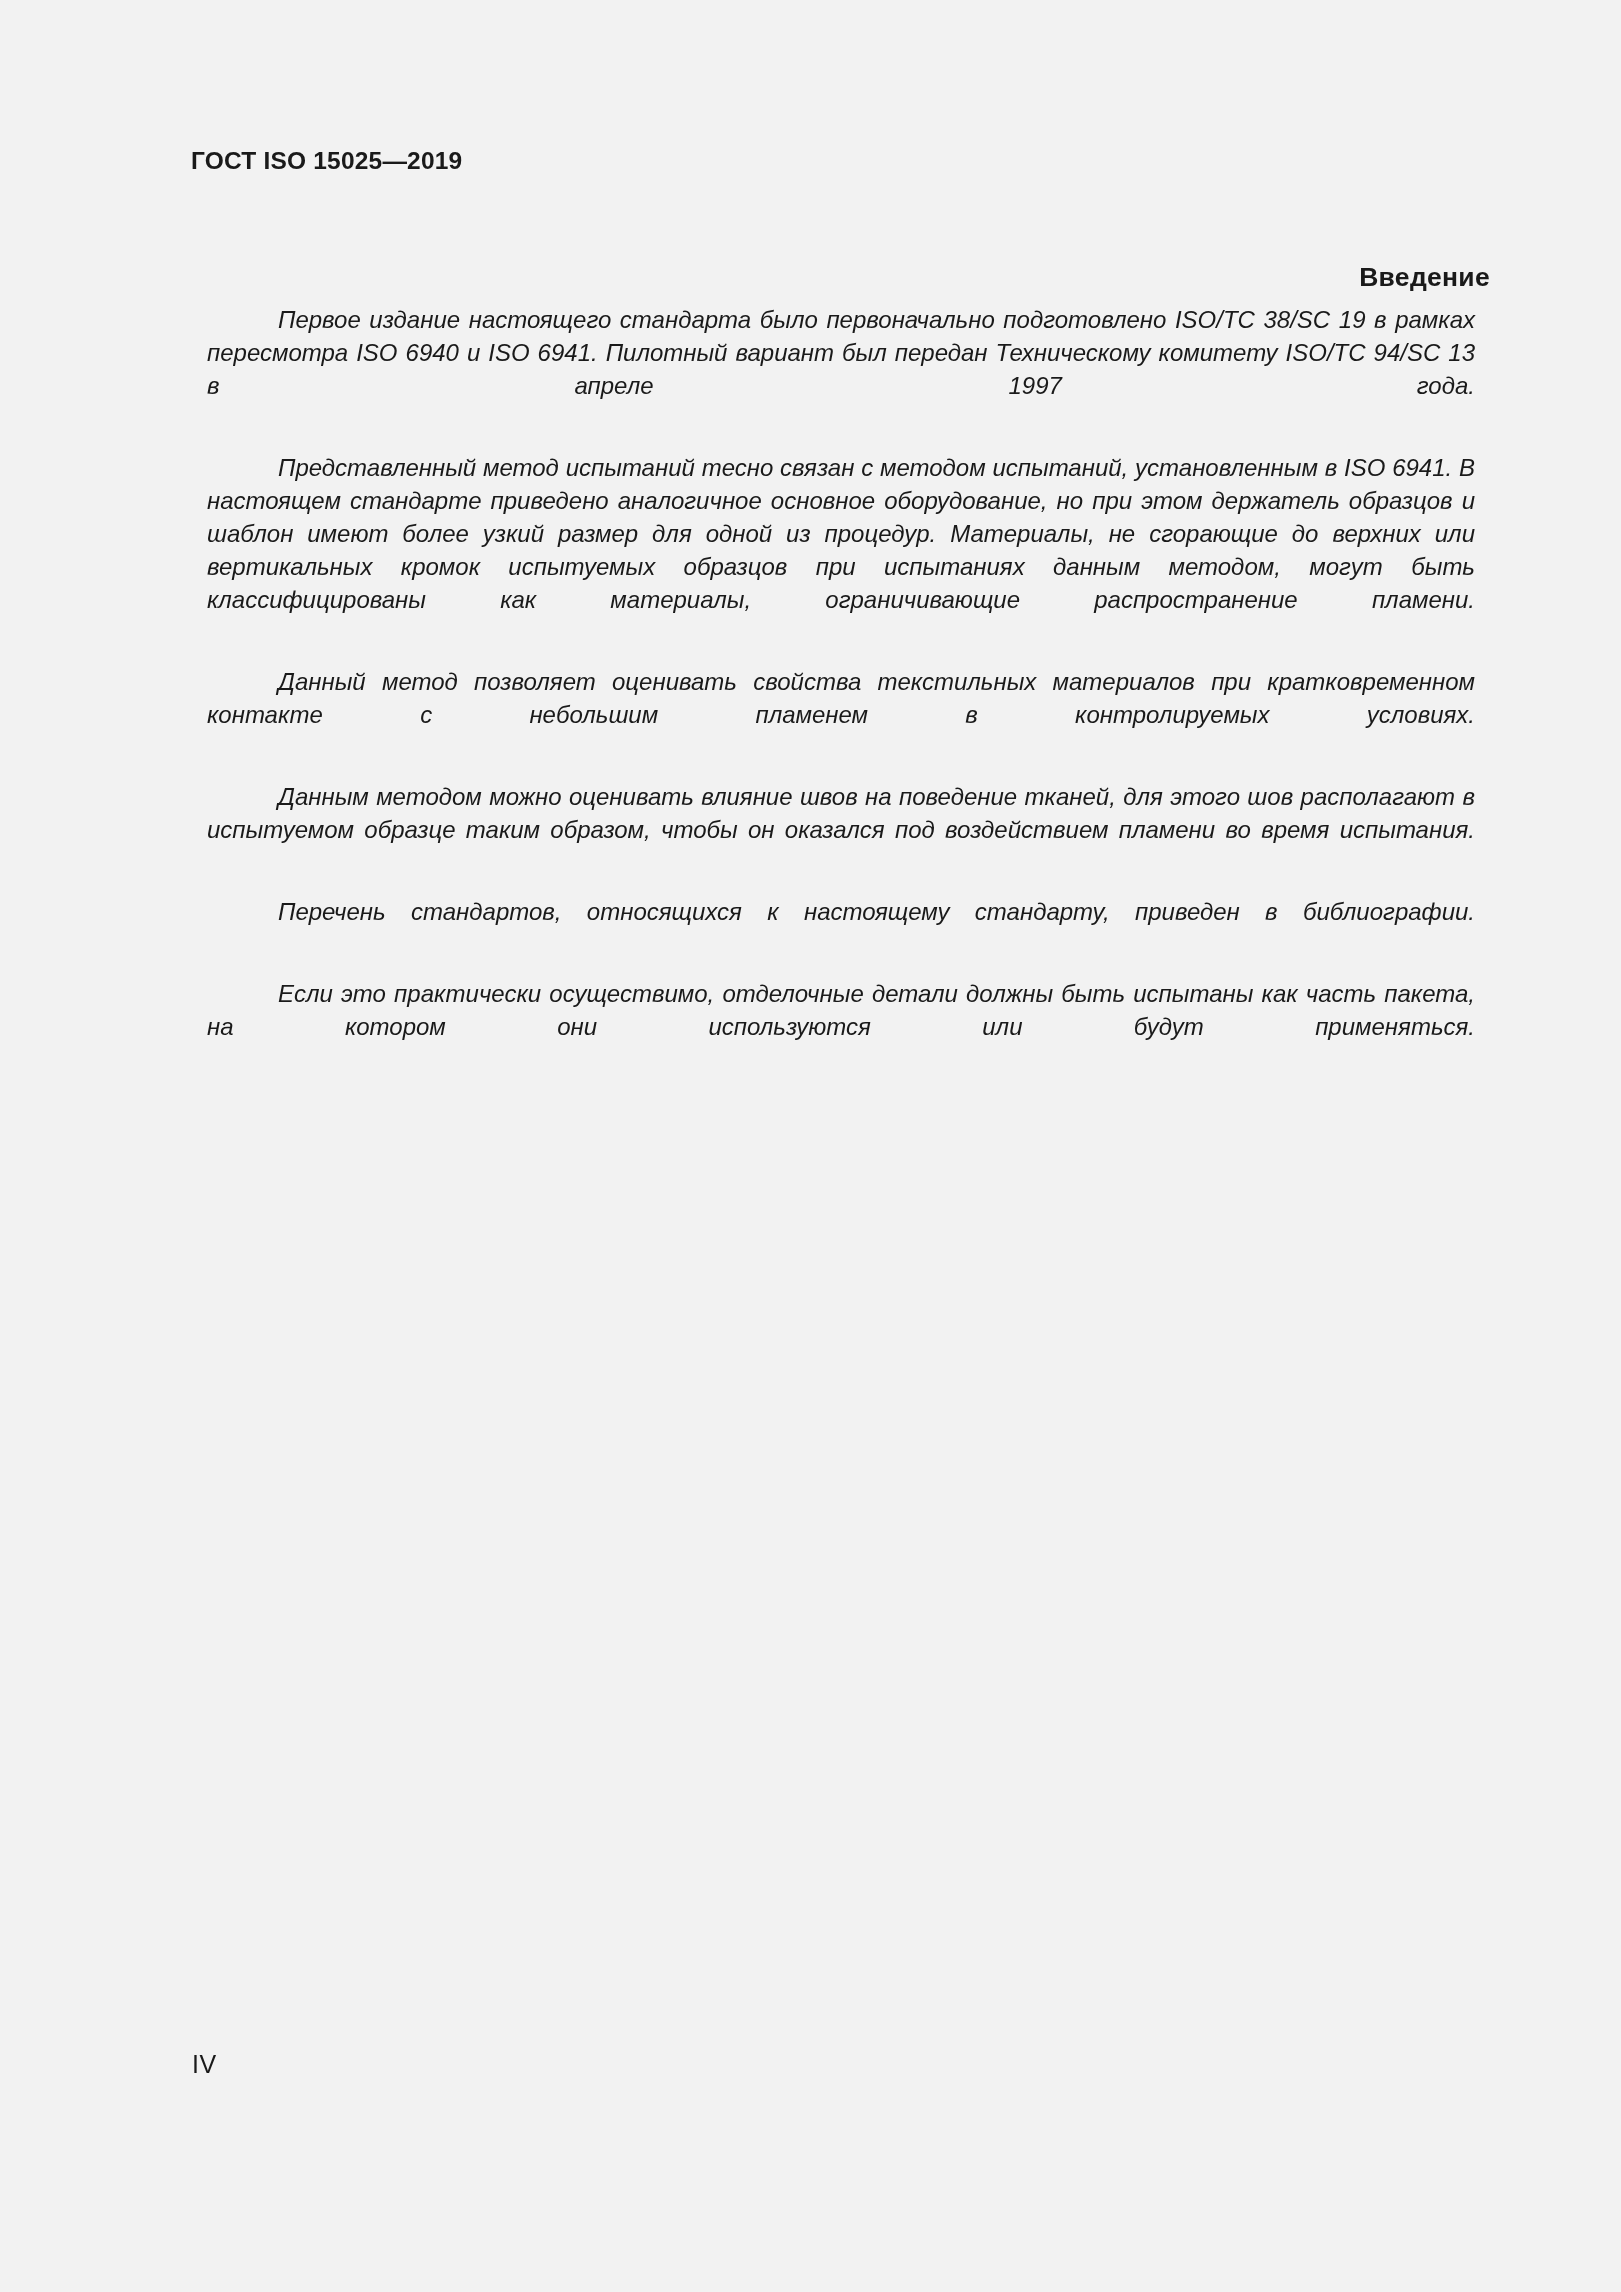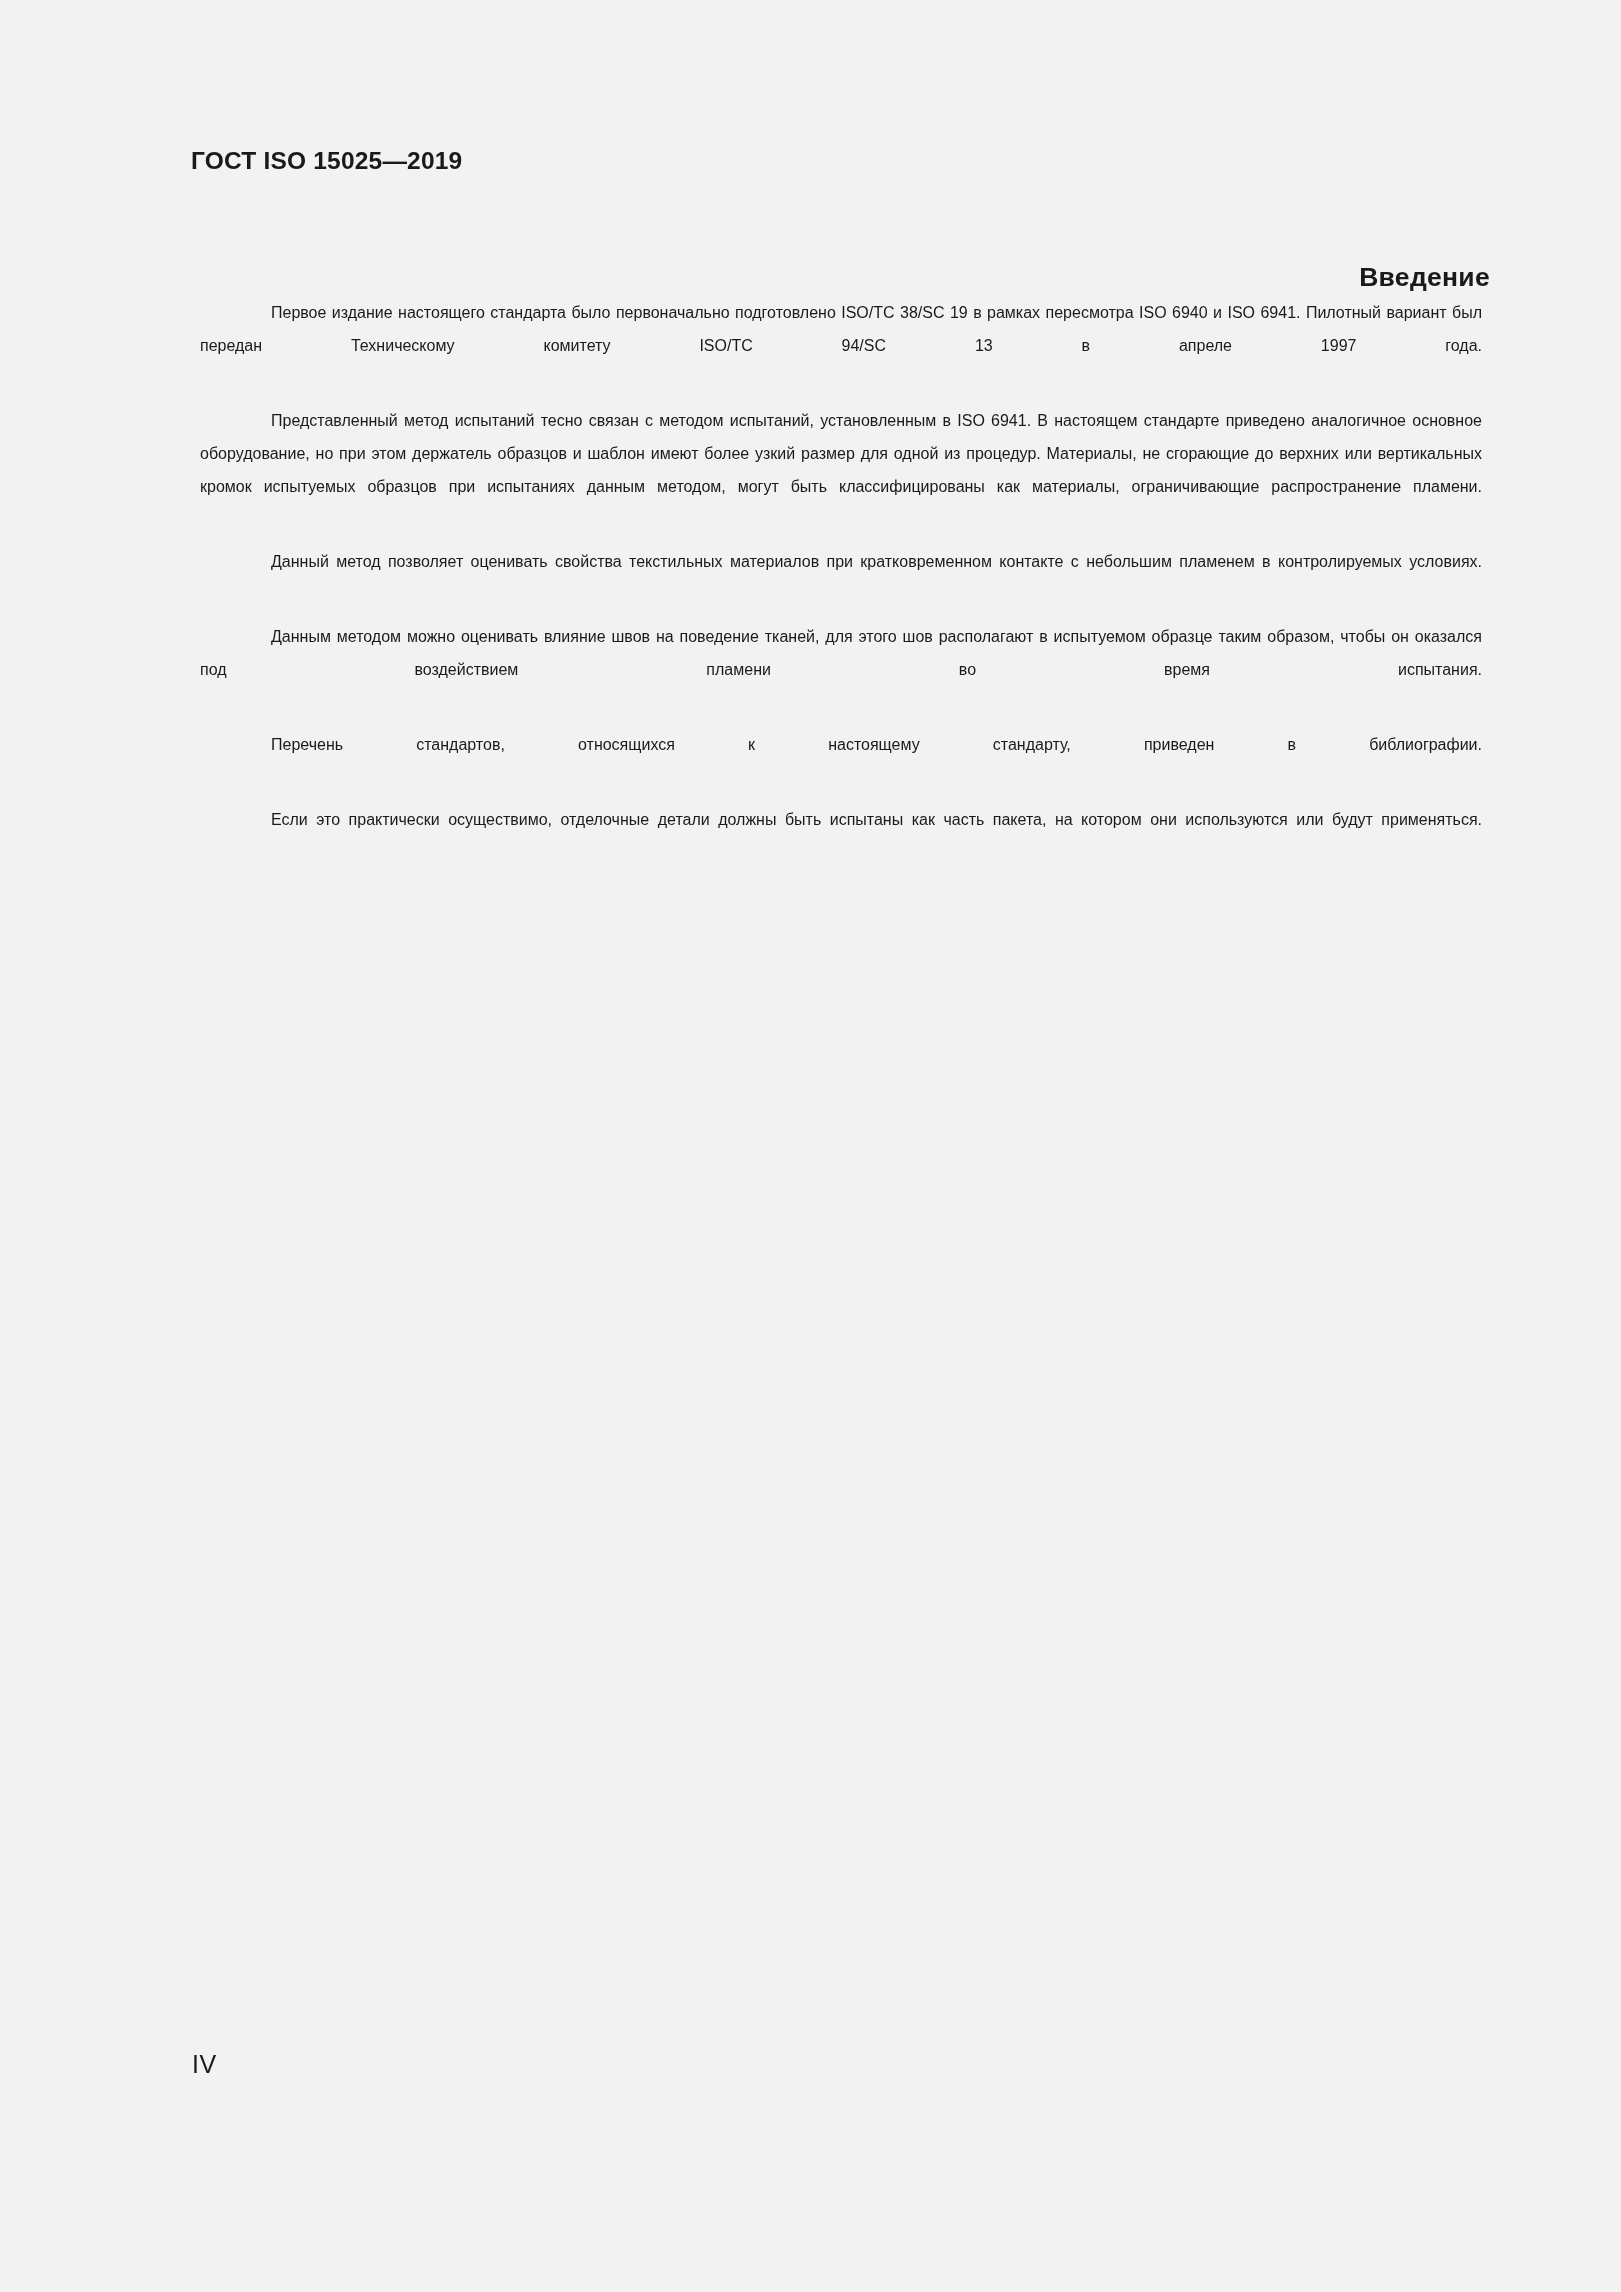--- a/index.html
+++ b/index.html
@@ -48,28 +48,29 @@
   }
 
   .body-block {
     position: absolute;
     left: 191px;
     top: 287px;
     width: 1300px;
   }
 
   .para {
-    margin: 9px;
-    font-size: 16px;
+    margin: 16px;
+    font-size: 24px;
     line-height: 33px;
     text-align: justify;
     text-indent: 71px;
     hyphens: manual;
     -webkit-hyphens: manual;
     word-spacing: 0px;
+    font-style: italic;
   }
 
   
   .para::after {
     content: "";
     display: inline-block;
     width: 100%;
   }
 
   .page-number {

